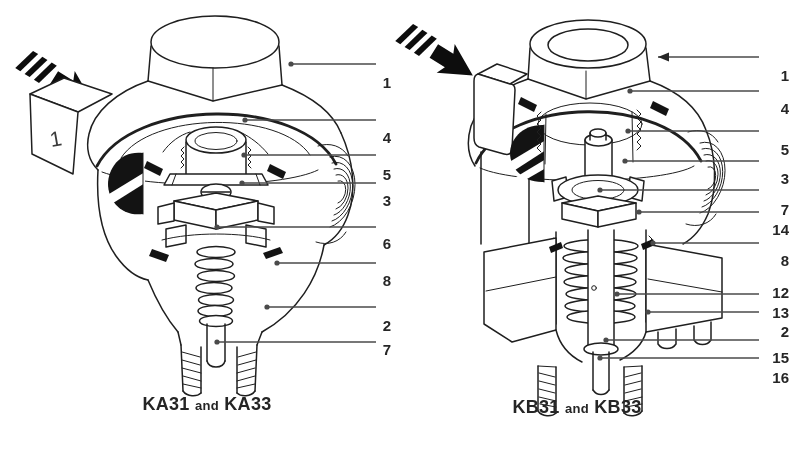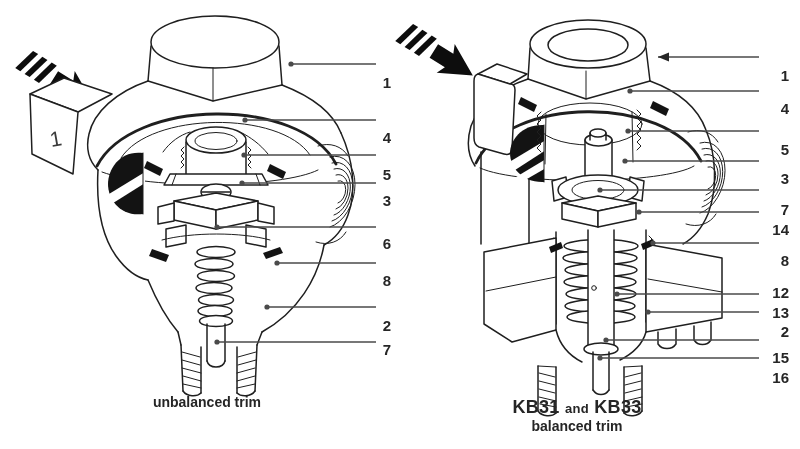--- a/index.html
+++ b/index.html
@@ -323,19 +323,18 @@
         <circle cx="606" cy="340" r="2.6" fill="#4a4a4a"></circle>
         <text x="789" y="337" text-anchor="end" class="co-num">2</text>
         <line x1="600" y1="358" x2="759" y2="358" stroke="#4a4a4a" stroke-width="1.4"></line>
         <circle cx="600" cy="358" r="2.6" fill="#4a4a4a"></circle>
         <text x="789" y="363" text-anchor="end" class="co-num">15</text>
         <text x="789" y="383" text-anchor="end" class="co-num">16</text>
       </g>
 </svg>
 
   <div class="caption" style="left:100px;top:394px;width:214px">
-    <div class="cap2">unbalanced trim</div>
+    <div class="cap1"><span>KA31</span> <span class="and">and</span> <span>KA33</span></div>
   </div>
   <div class="caption" style="left:470px;top:397px;width:214px">
     <div class="cap1"><span>KB31</span> <span class="and">and</span> <span>KB33</span></div>
-    <div class="cap2">balanced trim</div>
   </div>
 </div>
 
 </body></html>

